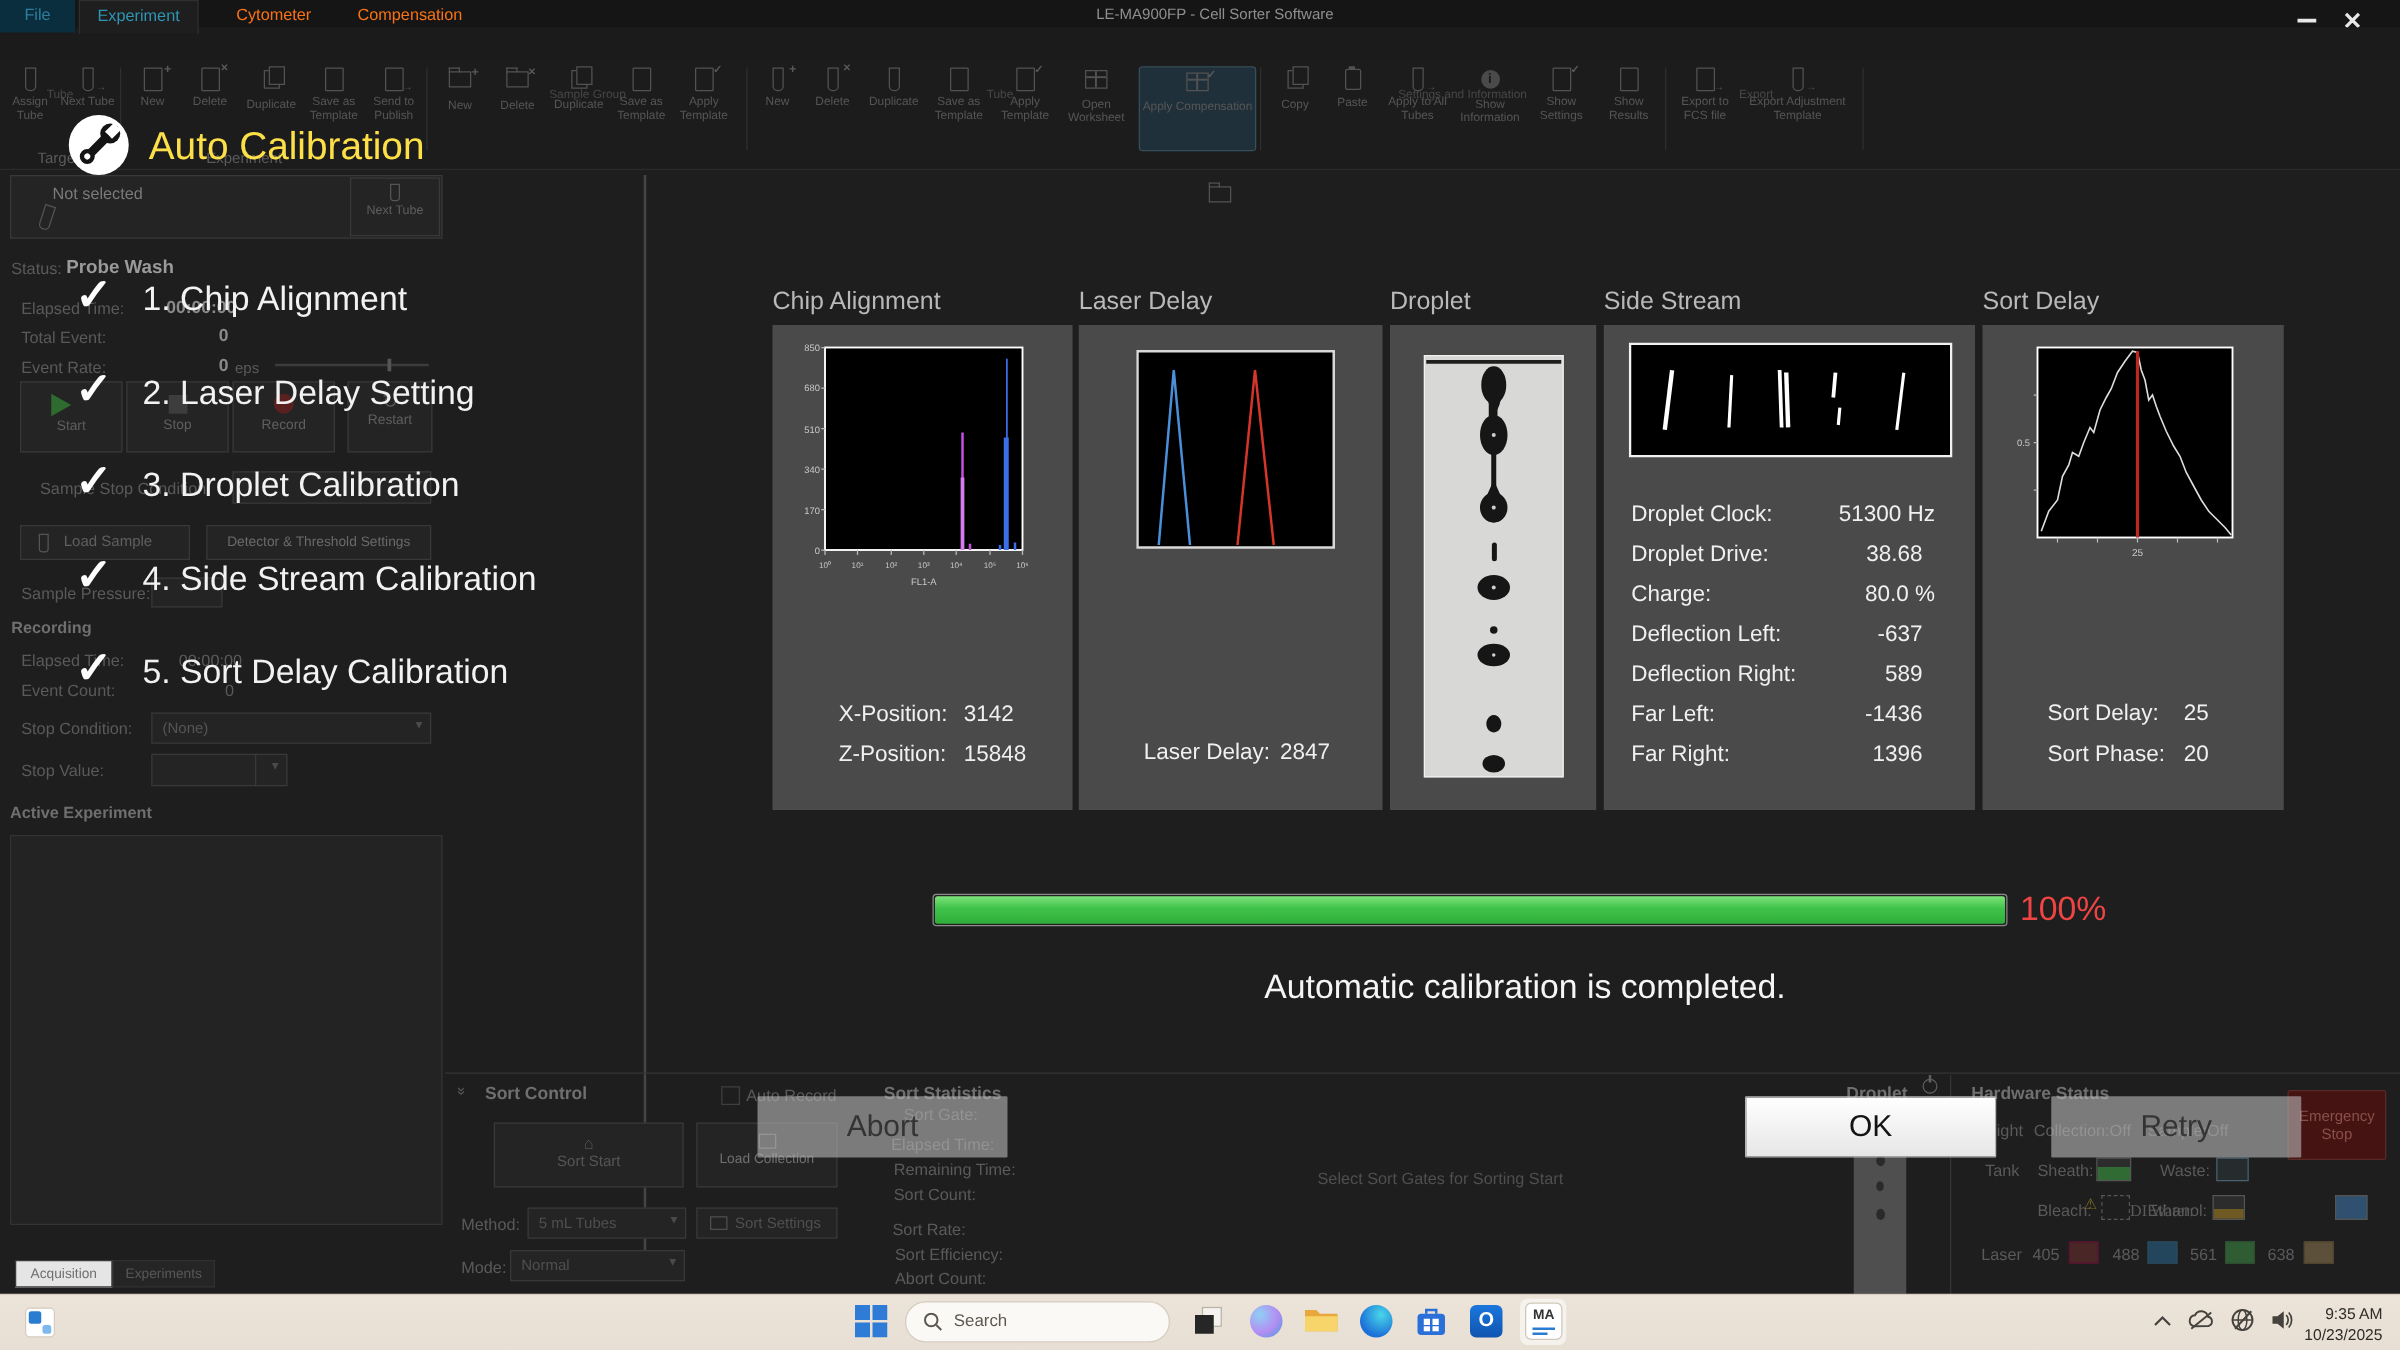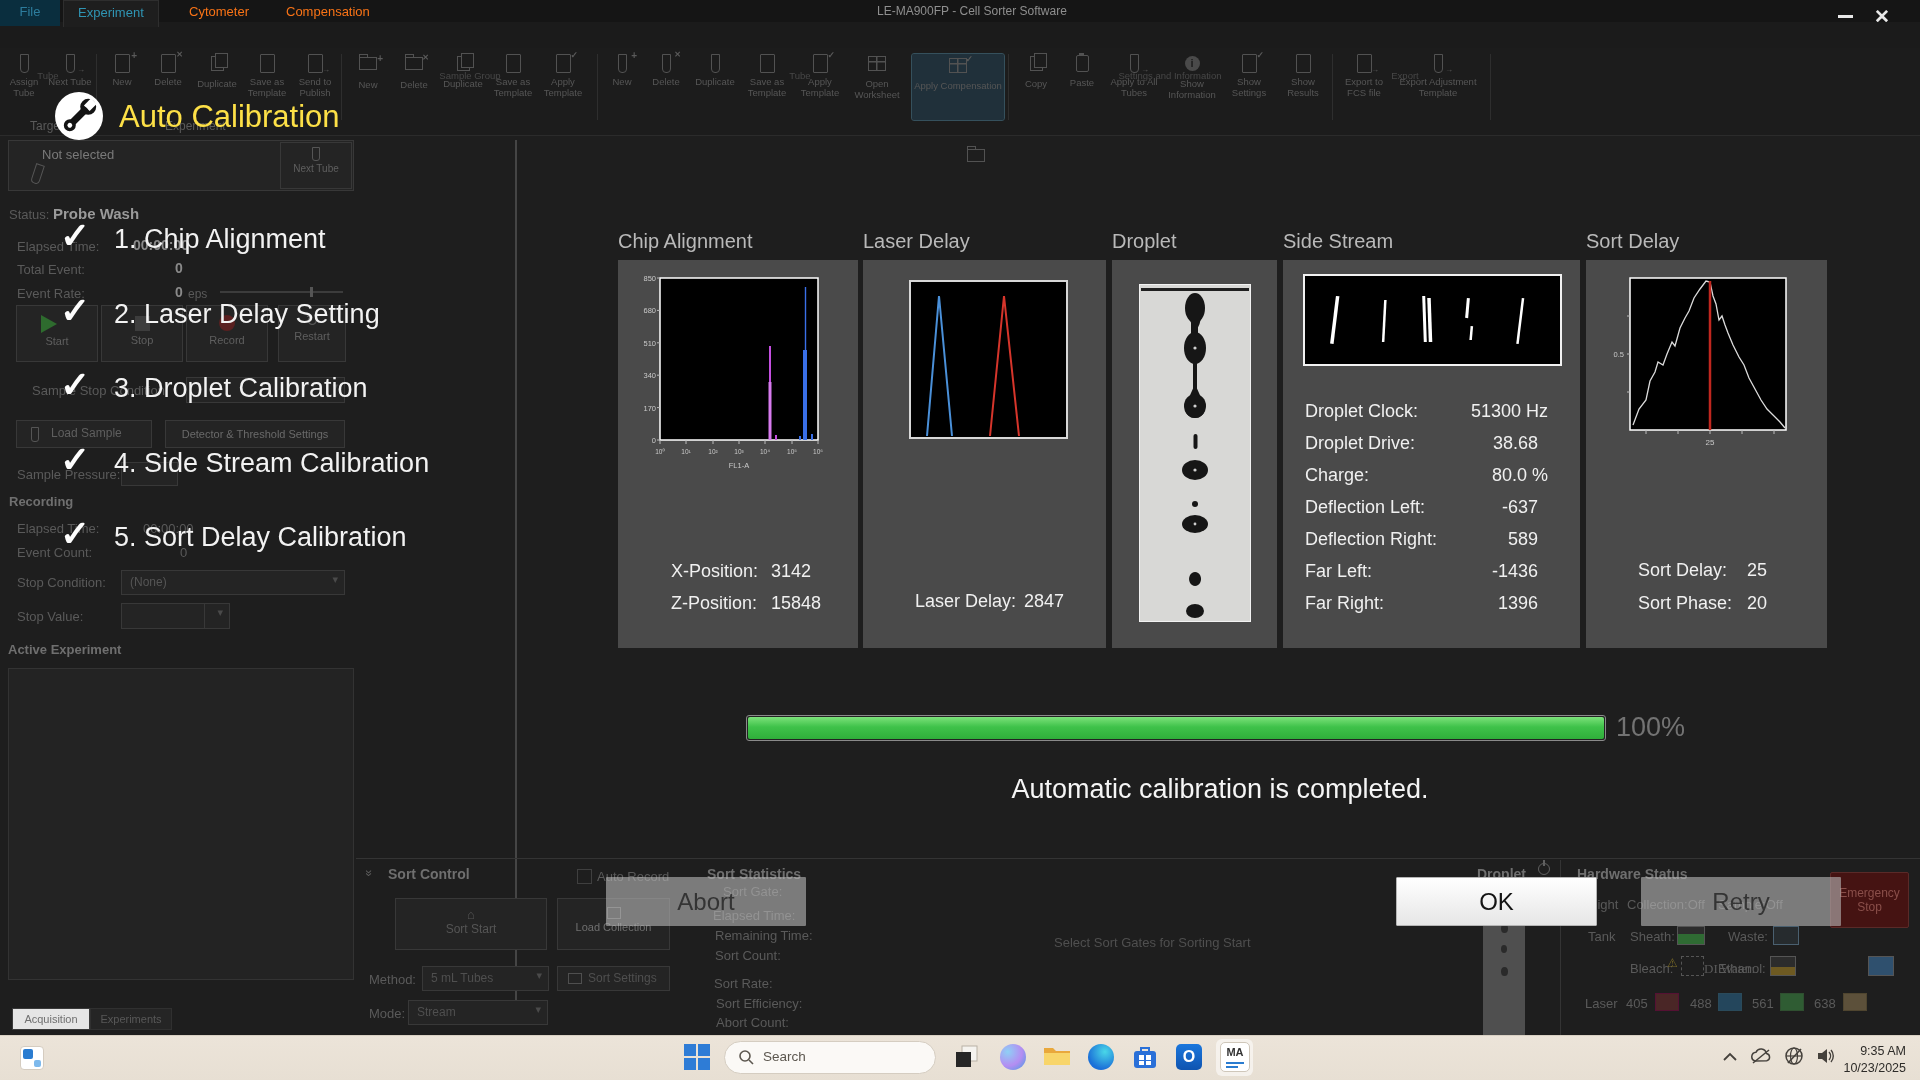--- a/index.html
+++ b/index.html
@@ -357,21 +357,21 @@
   <div class="a dim" style="left:369px;top:972px;">Method:</div>
   <div class="a box dd" style="left:422px;top:966px;width:125px;height:23px;">
     <span style="position:absolute;left:8px;top:4px;font-size:12px;color:#4f4f4f;">5 mL Tubes</span>
   </div>
   <div class="a box" style="left:557px;top:966px;width:111px;height:23px;">
     <span style="position:absolute;left:10px;top:6px;width:12px;height:9px;border:1.5px solid #4f4f4f;"></span>
     <span style="position:absolute;left:30px;top:4px;font-size:12px;color:#4f4f4f;">Sort Settings</span>
   </div>
   <div class="a dim" style="left:369px;top:1006px;">Mode:</div>
   <div class="a box dd" style="left:408px;top:1000px;width:138px;height:23px;">
-    <span style="position:absolute;left:8px;top:4px;font-size:12px;color:#4f4f4f;">Stream</span>
+    <span style="position:absolute;left:8px;top:4px;font-size:12px;color:#4f4f4f;">Normal</span>
   </div>
   <div class="a" style="left:1054px;top:935px;color:#4f4f4f;font-size:13px;">Select Sort Gates for Sorting Start</div>
 
   <div class="a dimb" style="left:1477px;top:866px;">Droplet</div>
   <div class="a" style="left:1538px;top:863px;width:10px;height:10px;border:1.5px solid #5f5f5f;border-radius:50%;">
       <span style="position:absolute;left:3.5px;top:-4px;width:2px;height:6px;background:#5f5f5f;"></span>
     </div>
   <div class="a" style="left:1483px;top:882px;width:42px;height:153px;background:#4f4f4f;">
     <div style="width:7px;height:10px;background:#2a2a2a;border-radius:50%;margin:6px auto 0;"></div>
     <div style="width:6px;height:8px;background:#2a2a2a;border-radius:50%;margin:8px auto 0;"></div>
@@ -579,21 +579,21 @@
     </svg>
     <div class="a pval" style="left:52px;top:300px;">Sort Delay:</div>
     <div class="a pval" style="left:161px;top:300px;">25</div>
     <div class="a pval" style="left:52px;top:333px;">Sort Phase:</div>
     <div class="a pval" style="left:161px;top:333px;">20</div>
   </div>
 
   <div class="a progress" style="left:746px;top:715px;width:856px;height:22px;">
       <div class="fill"></div>
     </div>
-  <div class="a" style="left:1616px;top:712px;color:#737373;font-size:27px;">100%</div>
+  <div class="a" style="left:1616px;top:712px;color:#ef4444;font-size:27px;">100%</div>
   <div class="a" style="left:760px;top:774px;width:920px;text-align:center;color:#f5f5f5;font-size:27px;">Automatic calibration is completed.</div>
 
   <div class="a btn btn-dis" style="left:606px;top:877px;width:200px;height:49px;">
       <span>Abort</span>
     </div>
   <div class="a btn btn-ok" style="left:1396px;top:877px;width:199px;height:47px;">
       <span>OK</span>
     </div>
   <div class="a btn btn-dis" style="left:1641px;top:877px;width:200px;height:49px;">
       <span>Retry</span>

